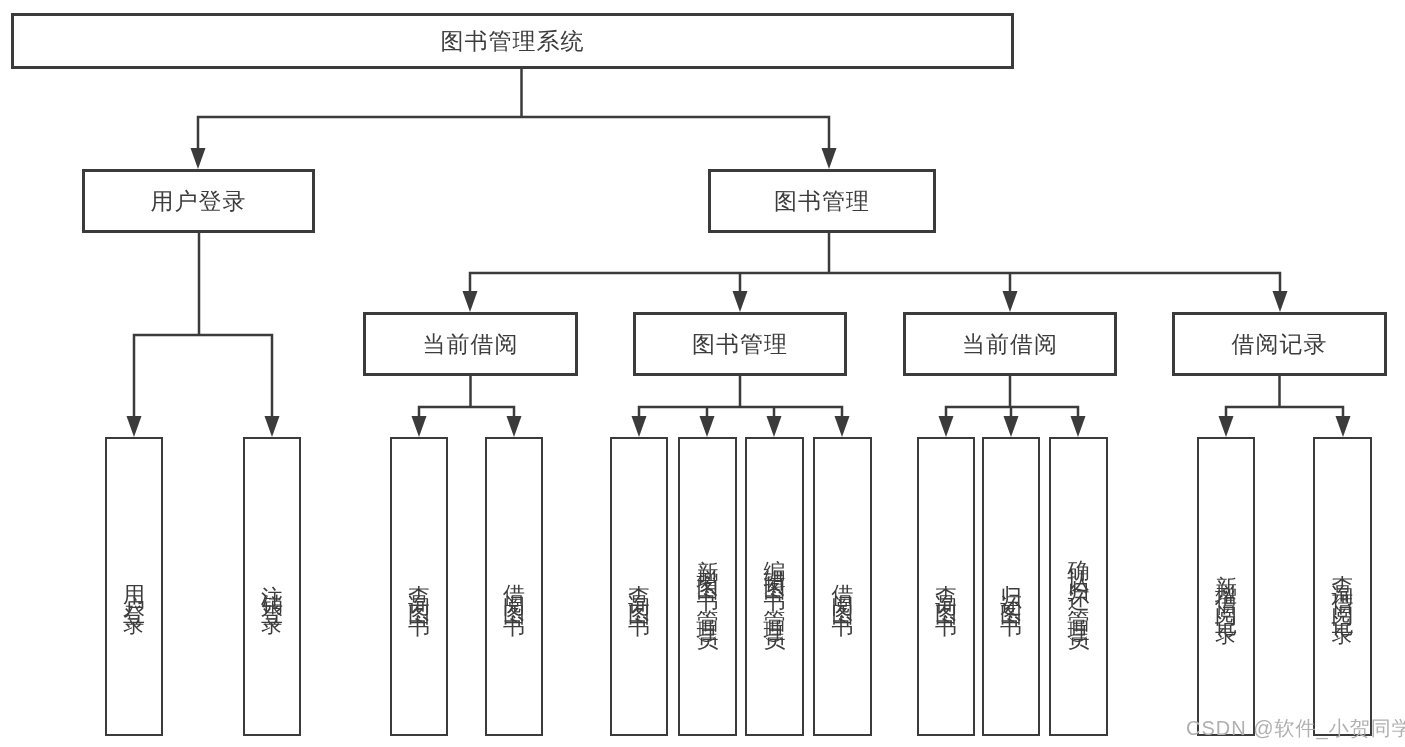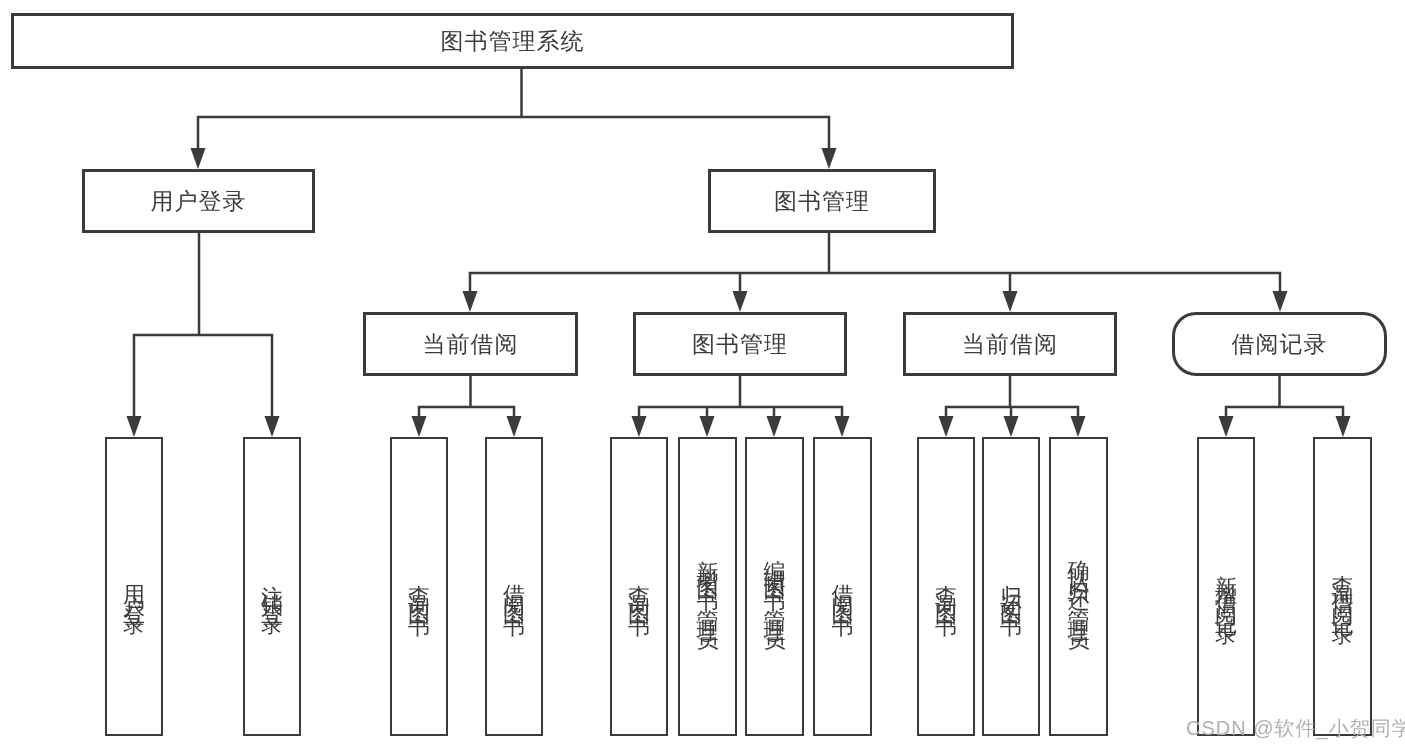--- a/index.html
+++ b/index.html
@@ -114,21 +114,21 @@
   </svg>
 
   <div class="node" style="left:11px; top:13px; width:1003px; height:56px;text-align:center;">图书管理系统</div>
 
   <div class="node" style="left:82px; top:169px; width:233px; height:64px;">用户登录</div>
   <div class="node" style="left:708px; top:169px; width:228px; height:64px;">图书管理</div>
 
   <div class="node" style="left:363px; top:312px; width:215px; height:64px;">当前借阅</div>
   <div class="node" style="left:633px; top:312px; width:214px; height:64px;">图书管理</div>
   <div class="node" style="left:903px; top:312px; width:214px; height:64px;">当前借阅</div>
-  <div class="node" style="left:1172px; top:312px; width:215px; height:64px;border-radius:24px;">借阅记录</div>
+  <div class="node" style="left:1172px; top:312px; width:215px; height:64px;">借阅记录</div>
 
   <div class="leaf" style="left:105px;">用户登录</div>
   <div class="leaf" style="left:243px;">注销登录</div>
 
   <div class="leaf" style="left:390px;">查询图书</div>
   <div class="leaf" style="left:485px;">借阅图书</div>
 
   <div class="leaf" style="left:610px;">查询图书</div>
   <div class="leaf" style="left:678px; width:59px;">新增图书（管理员）</div>
   <div class="leaf" style="left:745px; width:59px;">编辑图书（管理员）</div>

